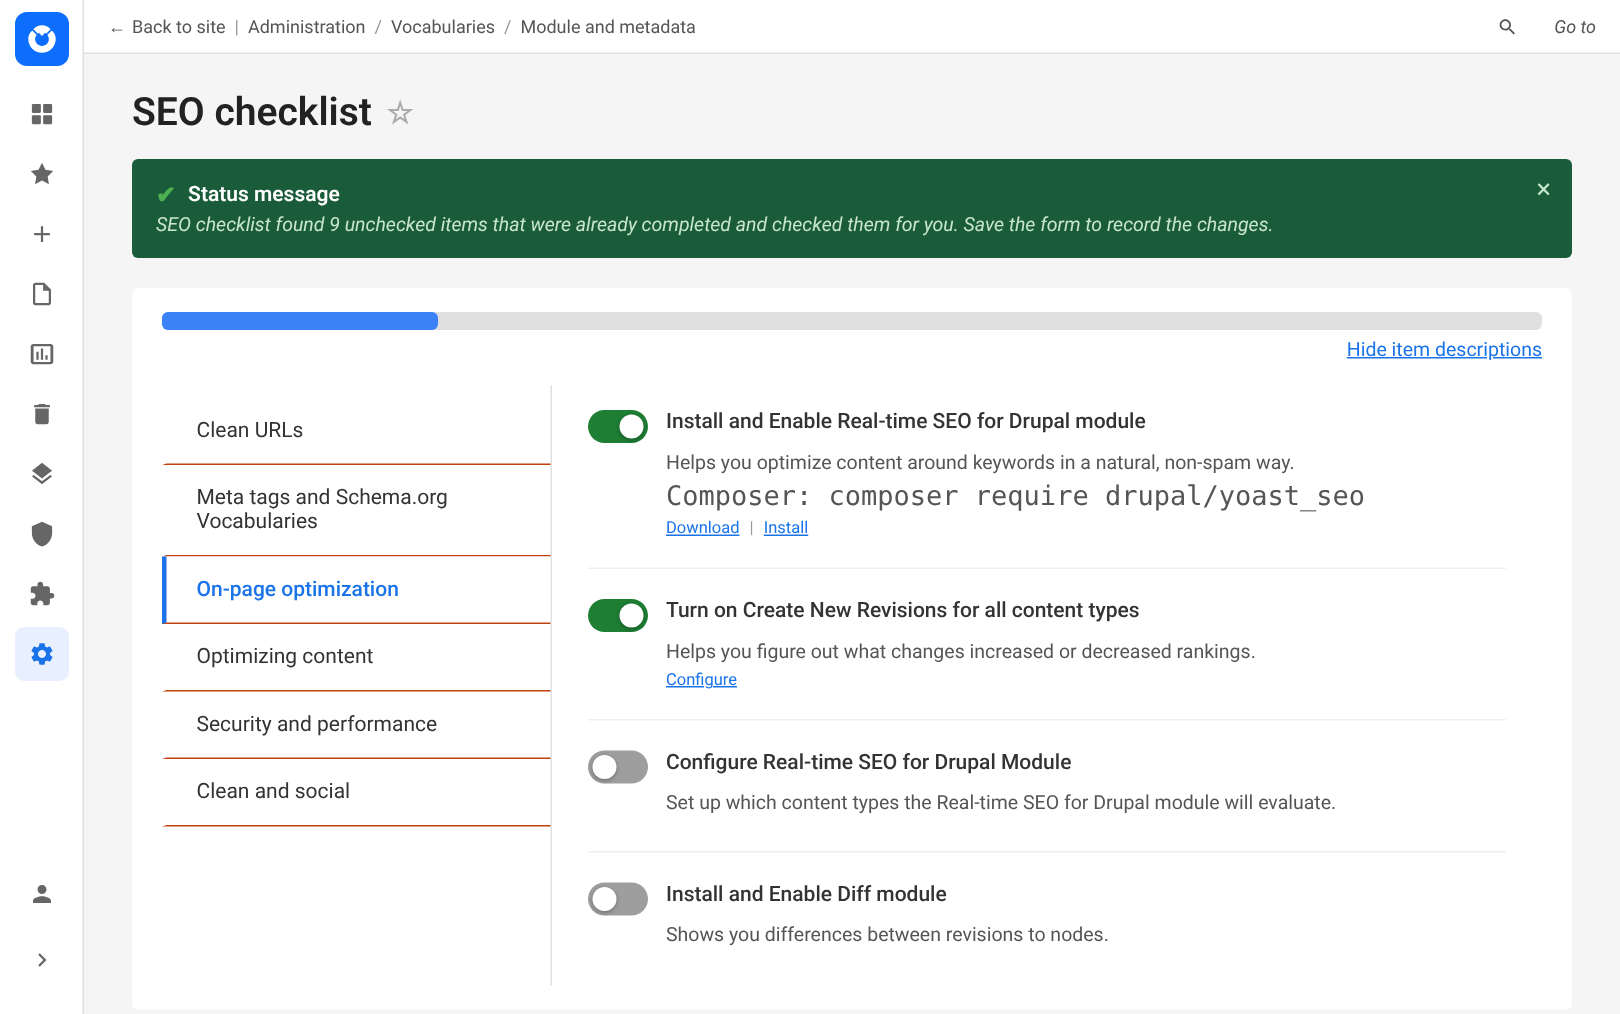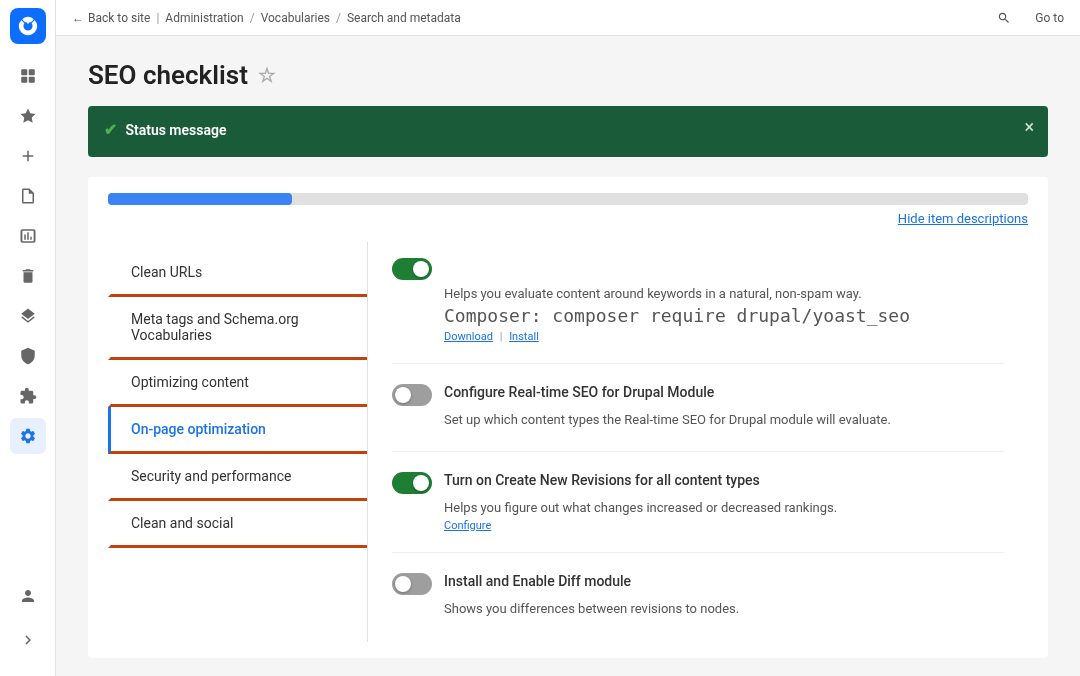--- a/index.html
+++ b/index.html
@@ -65,21 +65,21 @@
       color: #555;
     }
     .breadcrumb a { color: #555; text-decoration: none; }
     .breadcrumb .sep { color: #999; }
     .back-to-site {
       display: flex; align-items: center; gap: 4px;
       font-size: 12px; color: #555; cursor: pointer;
     }
     .topbar-right {
       display: flex; align-items: flex-start; gap: 24px;
-      font-size: 12px; color: #555; cursor: pointer;
+      font-size: 12px; color: #555; cursor: pointer; font-style: italic;
     }
 
     
     .page-content {
       flex: 1;
       overflow-y: auto;
       padding: 24px 32px;
       background: #f5f5f5;
     }
 
@@ -160,21 +160,21 @@
       flex-shrink: 0;
       border-right: 1px solid #e0e0e0;
       padding: 8px 0;
     }
     .nav-item {
       padding: 14px 20px;
       font-size: 14px;
       color: #333;
       cursor: pointer;
       border-left: 3px solid transparent;
-      border-bottom: 3px solid #c2410c;
+      border-bottom: 1px solid #c2410c;
     }
     .nav-item.active {
       color: #1a73e8;
       border-left-color: #1a73e8;
       background: #fff;
       font-weight: 500;
     }
 
     
     .checklist-content {
@@ -346,106 +346,108 @@
     <div class="breadcrumb">
       <span class="back-to-site">
         <span>←</span>
         <span>Back to site</span>
       </span>
       <span class="sep">|</span>
       <a href="#">Administration</a>
       <span class="sep">/</span>
       <a href="#">Vocabularies</a>
       <span class="sep">/</span>
-      <span>Search and metadata</span>
+      <span>Module and metadata</span>
     </div>
     <div class="topbar-right">
       <svg width="14" height="14" viewBox="0 0 24 24" fill="currentColor">
           <path d="M15.5 14h-.79l-.28-.27C15.41 12.59 16 11.11 16 9.5 16 5.91 13.09 3 9.5 3S3 5.91 3 9.5 5.91 16 9.5 16c1.61 0 3.09-.59 4.23-1.57l.27.28v.79l5 4.99L20.49 19l-4.99-5zm-6 0C7.01 14 5 11.99 5 9.5S7.01 5 9.5 5 14 7.01 14 9.5 11.99 14 9.5 14z"></path>
         </svg>
       <span>Go to</span>
     </div>
   </div>
 
   <div class="page-content">
     <h1 class="page-title">
       <span>SEO checklist</span>
       <span class="star-icon">☆</span>
     </h1>
 
     <div class="status-banner">
       <div class="status-banner-title">
         <span class="check-circle">✔</span>
         <span>Status message</span>
       </div>
+      <div class="status-banner-text">SEO checklist found 9 unchecked items that were already completed and checked them for you. Save the form to record the changes.</div>
       <span class="status-banner-close">×</span>
     </div>
 
     <div class="progress-section">
       <div class="progress-bar-container">
         <div class="progress-bar-fill" style="width: 20%"></div>
       </div>
       <div class="hide-descriptions">Hide item descriptions</div>
 
       <div class="checklist-layout">
 
         <div class="checklist-nav">
           <div class="nav-item">Clean URLs</div>
           <div class="nav-item">Meta tags and Schema.org Vocabularies</div>
+          <div class="nav-item active">On-page optimization</div>
           <div class="nav-item">Optimizing content</div>
-          <div class="nav-item active">On-page optimization</div>
           <div class="nav-item">Security and performance</div>
           <div class="nav-item">Clean and social</div>
         </div>
 
         <div class="checklist-content">
 
           <div class="checklist-item">
             <div class="item-header">
               <label class="toggle on">
                 <input type="checkbox" checked="" style="">
                 <span class="toggle-slider"></span>
               </label>
-            </div>
-            <div class="item-desc">Helps you evaluate content around keywords in a natural, non-spam way.</div>
+              <span class="item-label">Install and Enable Real-time SEO for Drupal module</span>
+            </div>
+            <div class="item-desc">Helps you optimize content around keywords in a natural, non-spam way.</div>
             <div class="item-composer">Composer: composer require drupal/yoast_seo</div>
             <div class="item-links">
               <a href="#">Download</a>
               <span class="sep">|</span>
               <a href="#">Install</a>
+            </div>
+          </div>
+
+          <div class="checklist-item">
+            <div class="item-header">
+              <label class="toggle on">
+                <input type="checkbox" checked="" style="">
+                <span class="toggle-slider"></span>
+              </label>
+              <span class="item-label">Turn on Create New Revisions for all content types</span>
+            </div>
+            <div class="item-desc">Helps you figure out what changes increased or decreased rankings.</div>
+            <div class="item-links">
+              <a href="#">Configure</a>
             </div>
           </div>
 
           <div class="checklist-item">
             <div class="item-header">
               <label class="toggle off">
                 <input type="checkbox" style="">
                 <span class="toggle-slider"></span>
               </label>
               <span class="item-label">Configure Real-time SEO for Drupal Module</span>
             </div>
             <div class="item-desc">Set up which content types the Real-time SEO for Drupal module will evaluate.</div>
           </div>
 
           <div class="checklist-item">
             <div class="item-header">
-              <label class="toggle on">
-                <input type="checkbox" checked="" style="">
-                <span class="toggle-slider"></span>
-              </label>
-              <span class="item-label">Turn on Create New Revisions for all content types</span>
-            </div>
-            <div class="item-desc">Helps you figure out what changes increased or decreased rankings.</div>
-            <div class="item-links">
-              <a href="#">Configure</a>
-            </div>
-          </div>
-
-          <div class="checklist-item">
-            <div class="item-header">
               <label class="toggle off">
                 <input type="checkbox" style="">
                 <span class="toggle-slider"></span>
               </label>
               <span class="item-label">Install and Enable Diff module</span>
             </div>
             <div class="item-desc">Shows you differences between revisions to nodes.</div>
 
           </div>
         </div>

